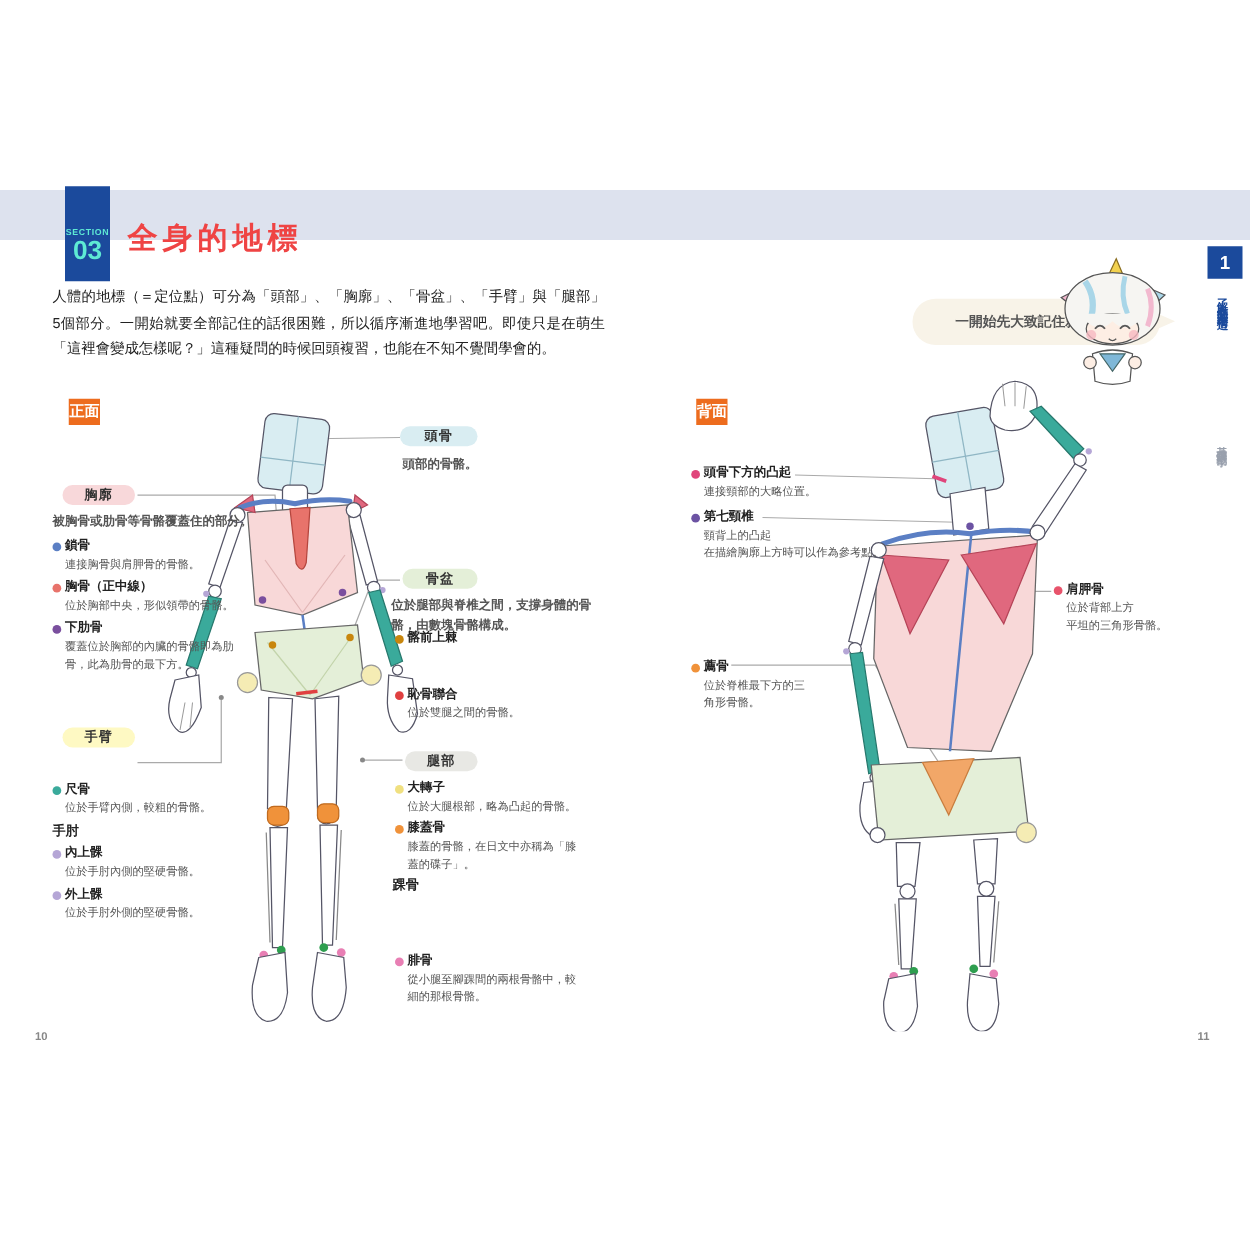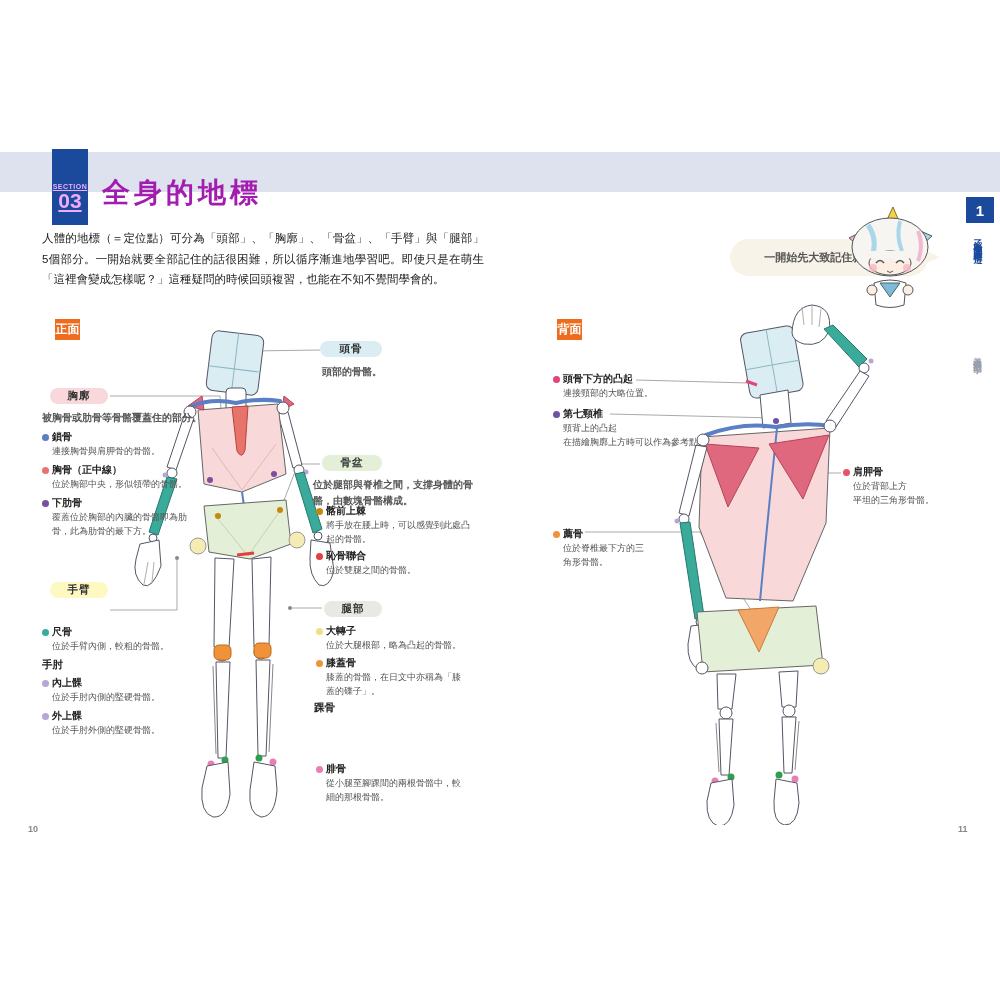--- a/index.html
+++ b/index.html
@@ -1,24 +1,24 @@
 <!DOCTYPE html>
 <html><head>
 <meta charset="utf-8">
 <style>
   html,body{margin:0;padding:0;background:#fff;}
   .page{position:relative;width:1000px;height:1000px;background:#ffffff;overflow:hidden;
         font-family:"Liberation Sans","DejaVu Sans",sans-serif;color:#222;}
   .abs{position:absolute;}
   
   .band{left:0;top:152px;width:1000px;height:40px;background:#dde2ee;}
-  .secbox{left:52px;top:149px;width:36px;height:76px;color:#f0abfc;text-align:center;text-decoration:underline;}
+  .secbox{left:52px;top:149px;width:36px;height:76px;color:#5eead4;text-align:center;}
   .seclbl{font-size:7px;font-weight:bold;letter-spacing:.5px;margin-top:34px;}
   .secnum{font-size:21px;font-weight:bold;line-height:1.05;}
-  .doctitle{left:102px;top:174px;font-size:28px;font-weight:bold;color:#a21caf;letter-spacing:4px;white-space:nowrap;}
+  .doctitle{left:102px;top:174px;font-size:24px;font-weight:bold;color:#ef4444;letter-spacing:4px;white-space:nowrap;}
   .intro{left:42px;top:228px;width:442px;font-size:11.5px;font-weight:normal;line-height:1.8;color:#222;text-align:justify;}
   
   .bubble{left:730px;top:239px;width:198px;height:37px;border-radius:19px;
           display:flex;align-items:center;justify-content:center;
           font-size:11px;font-weight:bold;color:#555;}
   .bubble-tail{left:924px;top:250px;width:0;height:0;border-top:7px solid transparent;
                border-bottom:7px solid transparent;border-left:16px solid #f8f3e8;}
   
   .tabnum{left:966px;top:197px;width:28px;height:26px;color:#fff;font-size:15px;font-weight:bold;
           display:flex;align-items:center;justify-content:center;}
@@ -241,21 +241,20 @@
     <div class="bd">覆蓋位於胸部的內臟的骨骼即為肋骨，此為肋骨的最下方。</div>
   </div>
 
   <div class="abs pill" style="left: 322px; top: 455px; width: 60px; background-color: rgb(228, 239, 216);">骨盆</div>
   <div class="abs pdesc" style="left:313px;top:477px;width:172px">位於腿部與脊椎之間，支撐身體的骨骼，由數塊骨骼構成。</div>
   <div class="abs bitem" style="left:316px;top:505px;width:162px">
     <div class="bt">
         <span class="dot" style="background-color: rgb(200, 134, 13);"></span>
         <span>髂前上棘</span>
       </div>
-    <div class="bd">將手放在腰上時，可以感覺到此處凸起的骨骼。</div>
   </div>
   <div class="abs bitem" style="left:316px;top:550px;width:162px">
     <div class="bt">
         <span class="dot" style="background-color: rgb(224, 64, 64);"></span>
         <span>恥骨聯合</span>
       </div>
     <div class="bd">位於雙腿之間的骨骼。</div>
   </div>
 
   <div class="abs pill" style="left: 50px; top: 582px; width: 58px; background-color: #fef9c3;">手臂</div>

